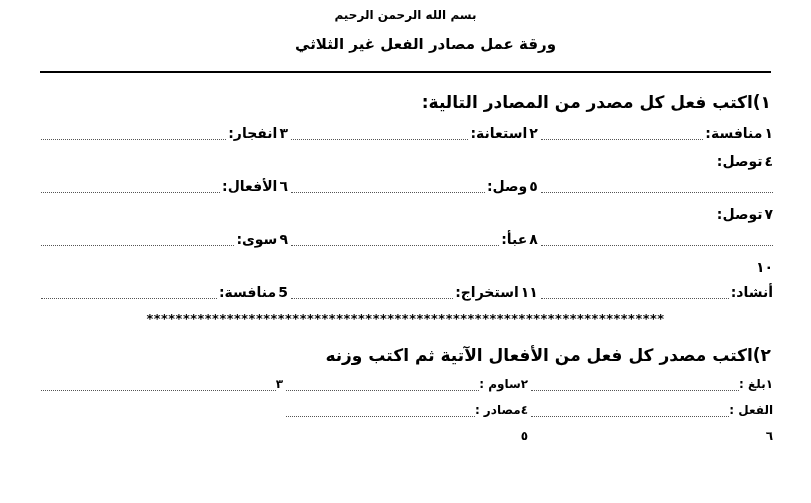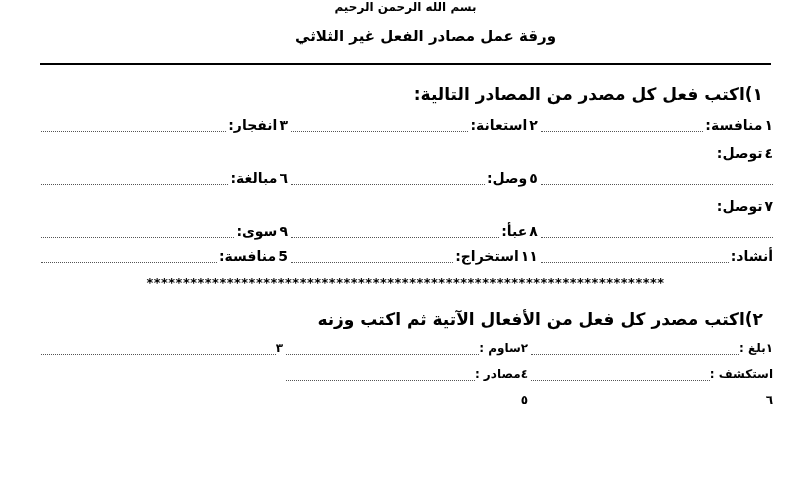--- a/index.html
+++ b/index.html
@@ -21,21 +21,21 @@
     background: #ffffff;
     box-sizing: border-box;
   }
 
   
   .basmala {
     text-align: center;
     font-family: "DejaVu Sans", sans-serif;
     font-size: 12px;
     font-weight: bold;
-    margin: 0;
+    margin: 8px;
     padding-top: 0px;
     line-height: 14px;
     letter-spacing: -0.2px;
   }
   .doc-title {
     text-align: center;
     font-family: "DejaVu Sans", sans-serif;
     font-size: 15px;
     font-weight: bold;
     margin: 13px 0 0 0;
@@ -50,21 +50,21 @@
 
   
   .section {
     margin: 0 38px;
   }
   .section-heading {
     text-align: right;
     font-family: "DejaVu Sans", sans-serif;
     font-size: 17px;
     font-weight: bold;
-    margin: 19px 8px 0 0;
+    margin: 19px 0 0 0;
     padding-right: 2px;
     line-height: 20px;
   }
 
   
   .row {
     display: flex;
     flex-direction: row;
     align-items: flex-end;
     font-size: 12px;
@@ -169,21 +169,21 @@
       <div class="cell c1">
         <span class="dots"></span>
       </div>
       <div class="cell c2">
         <span class="lbl nobreak">٥</span>
         <span class="lbl nobreak">وصل:</span>
         <span class="dots"></span>
       </div>
       <div class="cell c3">
         <span class="lbl nobreak">٦</span>
-        <span class="lbl nobreak">مبالغة:</span>
+        <span class="lbl nobreak">الأفعال:</span>
         <span class="dots"></span>
       </div>
     </div>
 
     <div class="row">
       <div class="cell c1">
         <span class="lbl nobreak">٧</span>
         <span class="lbl nobreak">توصل:</span>
       </div>
       <div class="cell c2"></div>
@@ -199,20 +199,27 @@
         <span class="lbl nobreak">عبأ:</span>
         <span class="dots"></span>
       </div>
       <div class="cell c3">
         <span class="lbl nobreak">٩</span>
         <span class="lbl nobreak">سوى:</span>
         <span class="dots"></span>
       </div>
     </div>
 
+    <div class="row">
+      <div class="cell c1">
+        <span class="lbl nobreak">١٠</span>
+      </div>
+      <div class="cell c2"></div>
+      <div class="cell c3"></div>
+    </div>
 
     <div class="row tight">
       <div class="cell c1">
         <span class="lbl nobreak">أنشاد:</span>
         <span class="dots"></span>
       </div>
       <div class="cell c2">
         <span class="lbl nobreak">١١</span>
         <span class="lbl nobreak">استخراج:</span>
         <span class="dots"></span>
@@ -243,21 +250,21 @@
         <span class="dots"></span>
       </div>
       <div class="third">
         <span class="lbl nobreak">٣</span>
         <span class="dots"></span>
       </div>
     </div>
 
     <div class="row2">
       <div class="third">
-        <span class="lbl nobreak">استكشف  :</span>
+        <span class="lbl nobreak">الفعل  :</span>
         <span class="dots"></span>
       </div>
       <div class="third">
         <span class="lbl nobreak">٤</span>
         <span class="lbl nobreak">مصادر  :</span>
         <span class="dots"></span>
       </div>
       <div class="third"></div>
     </div>
 

